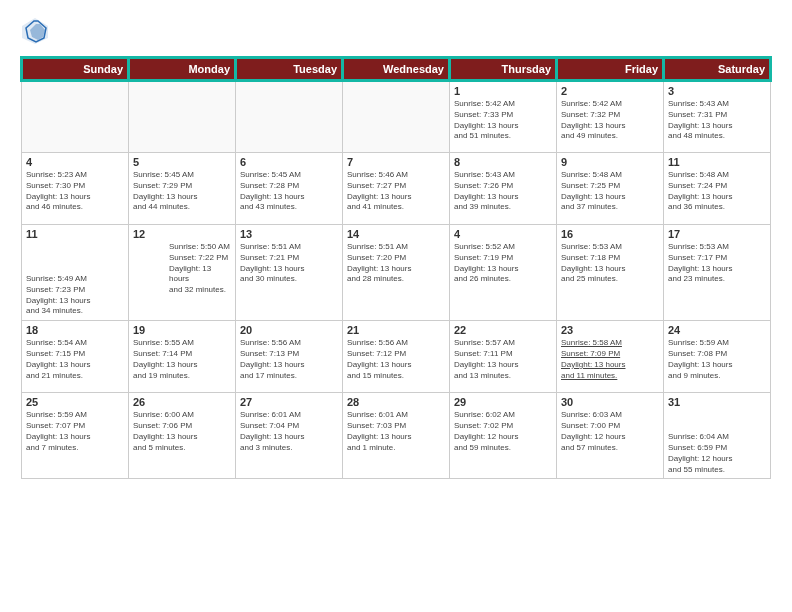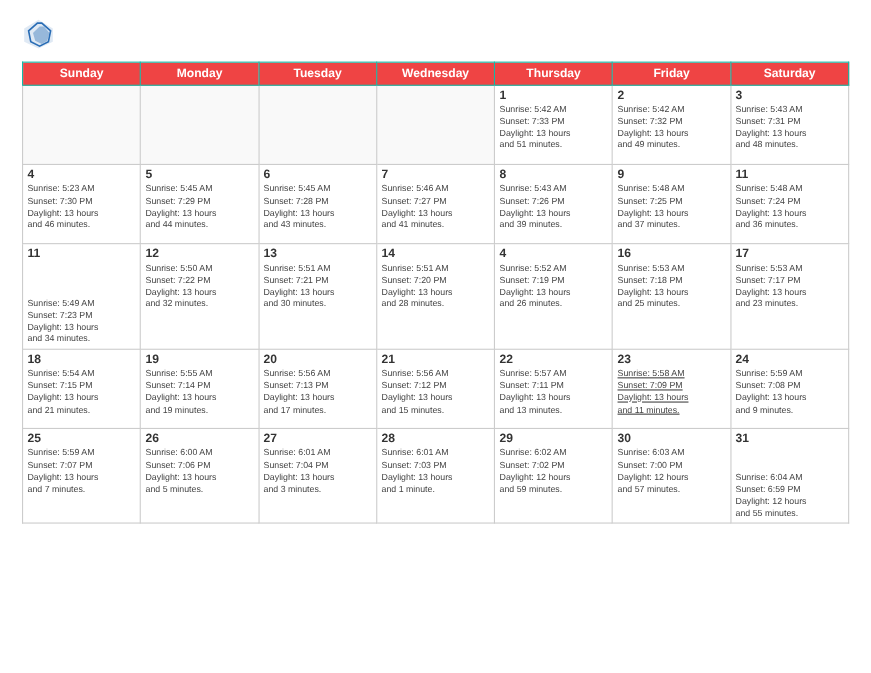--- a/index.html
+++ b/index.html
@@ -58,27 +58,27 @@
       font-size: 14px;
       color: #333;
       font-weight: normal;
     }
     .calendar {
       width: 100%;
       border-collapse: collapse;
       table-layout: fixed;
     }
     .calendar th {
-      background-color: #ef4444;
+      background-color: #7f1d1d;
       color: white;
       font-size: 11px;
       font-weight: bold;
       padding: 4px 4px;
-      text-align: center;
-      border: 1px solid #14b8a6;
+      text-align: right;
+      border: 3px solid #14b8a6;
     }
     .calendar td {
       border: 1px solid #ccc;
       vertical-align: top;
       padding: 3px 4px;
       font-size: 8.5px;
       color: #333;
       background: #fff;
       height: 72px;
     }
@@ -214,21 +214,21 @@
         <tr>
           <td>
             <span class="day-num">11</span>
             <div class="day-info" style="white-space: pre-line; margin-top: 34px;">Sunrise: 5:49 AM
 Sunset: 7:23 PM
 Daylight: 13 hours
 and 34 minutes.</div>
           </td>
           <td>
             <span class="day-num">12</span>
-            <div class="day-info" style="white-space: pre-line;">Sunrise: 5:50 AM
+            <div class="day-info" style="white-space: pre-line; margin-left: 36px;">Sunrise: 5:50 AM
 Sunset: 7:22 PM
 Daylight: 13 hours
 and 32 minutes.</div>
           </td>
           <td>
             <span class="day-num">13</span>
             <div class="day-info" style="white-space: pre-line;">Sunrise: 5:51 AM
 Sunset: 7:21 PM
 Daylight: 13 hours
 and 30 minutes.</div>

